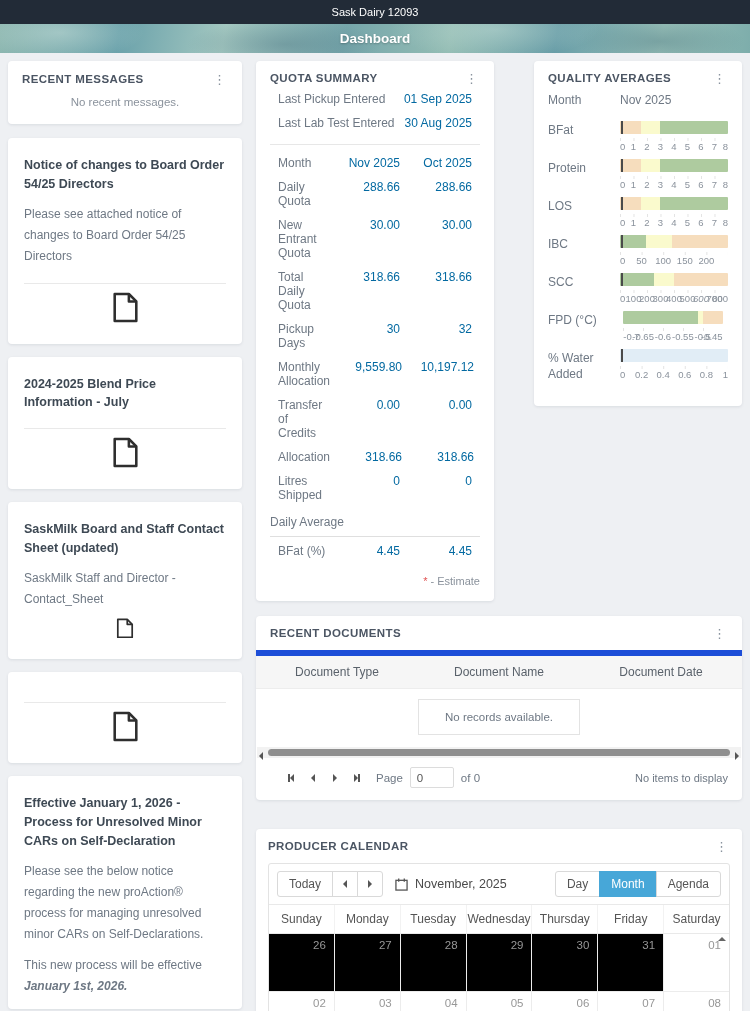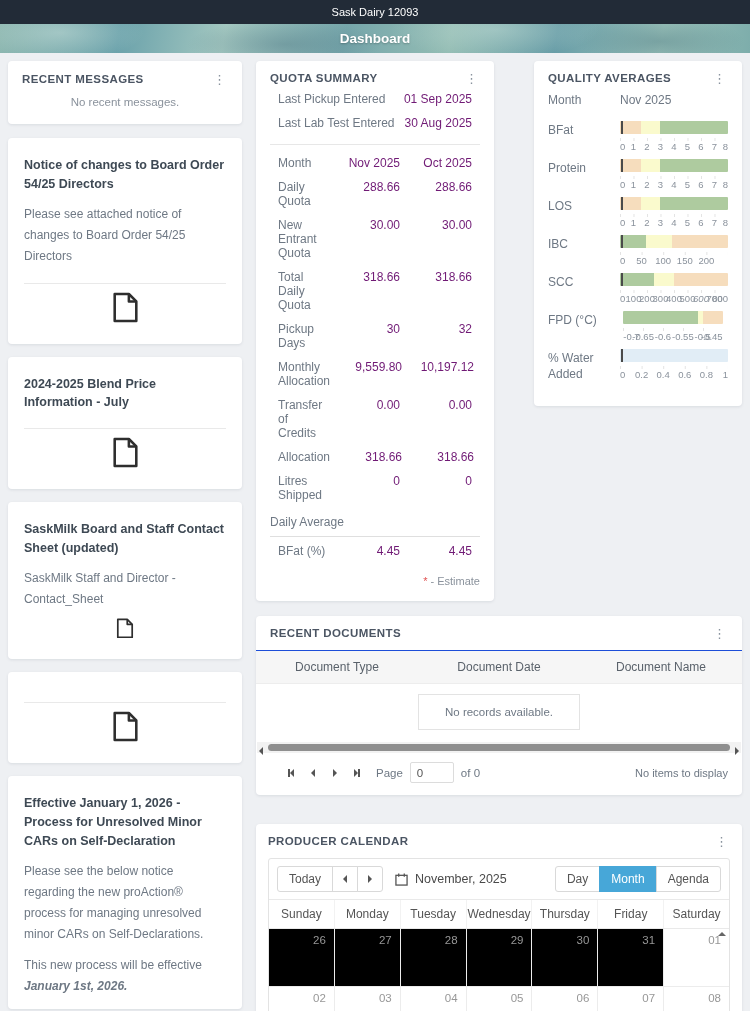--- a/index.html
+++ b/index.html
@@ -34,21 +34,21 @@
   .msg-card { padding:14px 16px 12px; margin-bottom:13px; }
   .msg-title { font-size:12.5px; font-weight:bold; color:#3e4954; line-height:1.5; margin:4px 0 2px; }
   .msg-body { font-size:12px; color:#6e7884; line-height:1.75; margin-top:10px; }
   .msg-div { border:0; border-top:1px solid #e9e9e9; margin:16px 0 8px; }
   .doc-icon-wrap { text-align:center; margin:8px 0 6px; }
   
   .quota-panel { width:238px; margin-right:12px; flex:none; padding:11px 14px 14px; }
   .q-rows { padding:2px 8px 0; }
   .q-row { display:flex; align-items:baseline; padding:5px 0; font-size:12px; }
   .q-label { flex:1; color:#6e7884; }
-  .q-v { width:72px; text-align:right; color:#701a75; flex:none; }
+  .q-v { width:72px; text-align:right; color:#0369a1; flex:none; }
   .q-div { border:0; border-top:1px solid #e7e7e7; margin:9px 0 4px; }
   .q-section { font-size:12px; color:#6e7884; padding:8px 0 7px; border-bottom:1px solid #dfdfdf; }
   .q-foot { text-align:right; font-size:11px; color:#8a929c; margin-top:12px; }
   .q-star { color:#e05252; }
   
   .quality-panel { flex:1; min-width:0; padding:11px 14px 16px; }
   .month-row { display:flex; font-size:12px; color:#6e7884; margin:8px 0 14px; }
   .month-row .m-label { width:72px; }
   .g-row { display:flex; margin-bottom:8px; }
   .g-label { width:72px; flex:none; font-size:12px; color:#6e7884; line-height:1.35; padding-top:1px; }
@@ -59,21 +59,21 @@
   .g-ticks { position:relative; height:13px; margin-top:4px; font-size:9.5px; color:#8a929c;
     background-image:repeating-linear-gradient(90deg,#e3e3e3 0 1px,transparent 1px 100%);
     background-size:12.5% 3px; background-repeat:repeat-x; }
   .g-tick { position:absolute; top:3px; transform:translateX(-50%); }
   .g-tick.first { transform:none; }
   .g-tick.last { transform:translateX(-100%); }
   .g-inset { margin-left:3%; width:92%; }
   
   .docs-panel { margin-top:15px; padding:11px 0 10px; }
   .docs-pad { padding:0 14px; }
-  .doc-table-head { display:flex; background:#f6f6f6; border-top:1px solid #1d4ed8;
+  .doc-table-head { display:flex; background:#f6f6f6; border-top:6px solid #1d4ed8;
     border-bottom:1px solid #ededed; margin-top:10px; }
   .doc-col { flex:1; text-align:center; font-size:12px; color:#5a626b; padding:9px 4px; }
   .no-records-row { padding:10px 0 12px; display:flex; justify-content:center; }
   .no-records { border:1px solid #e3e3e3; background:#fff; padding:11px 26px; font-size:11.5px; color:#6e7884; }
   .hscroll { height:11px; background:#f2f2f2; position:relative; margin:0 1px; }
   .hthumb { position:absolute; left:11px; right:11px; top:2px; height:7px; border-radius:4px; background:#8f8f8f; }
   .harrow { position:absolute; top:1.5px; }
   .tri { width:0; height:0; border:4px solid transparent; display:inline-block; }
   .tri.l { border-right-color:#555; border-left-width:0; }
   .tri.r { border-left-color:#555; border-right-width:0; }
@@ -408,22 +408,22 @@
       </div>
     </div>
 
     <div class="panel docs-panel">
       <div class="panel-head docs-pad">
         <span class="panel-title">RECENT DOCUMENTS</span>
         <span class="kebab">⋮</span>
       </div>
       <div class="doc-table-head" id="doc-cols">
           <span class="doc-col">Document Type</span>
+          <span class="doc-col">Document Name</span>
           <span class="doc-col">Document Date</span>
-          <span class="doc-col">Document Name</span>
         </div>
       <div class="no-records-row">
         <span class="no-records">No records available.</span>
       </div>
       <div class="hscroll">
         <span class="harrow" style="left:2px"><span class="tri l"></span></span>
         <span class="hthumb"></span>
         <span class="harrow" style="right:2px"><span class="tri r"></span></span>
       </div>
       <div class="pager">

